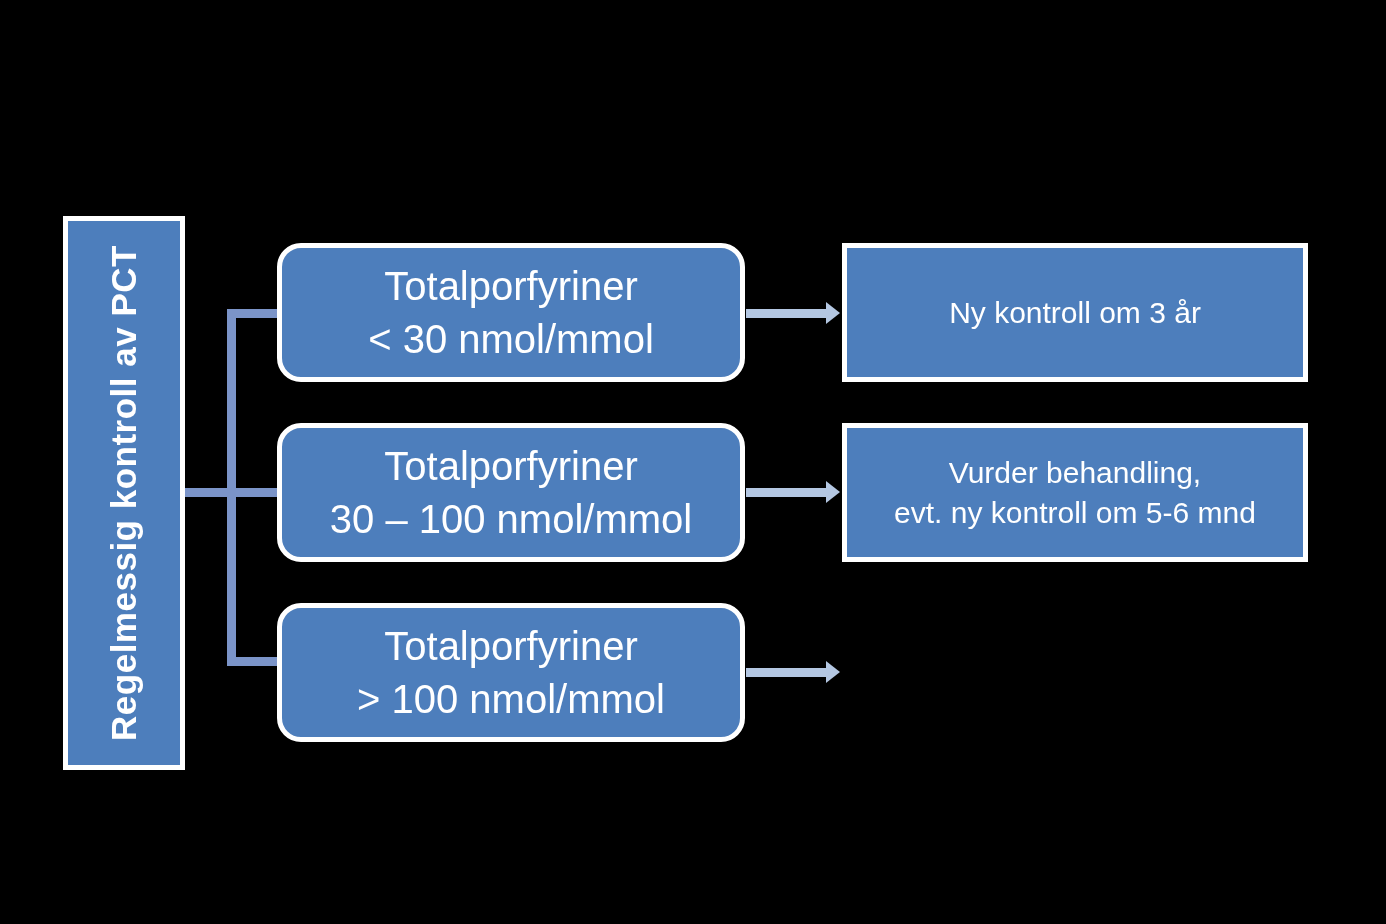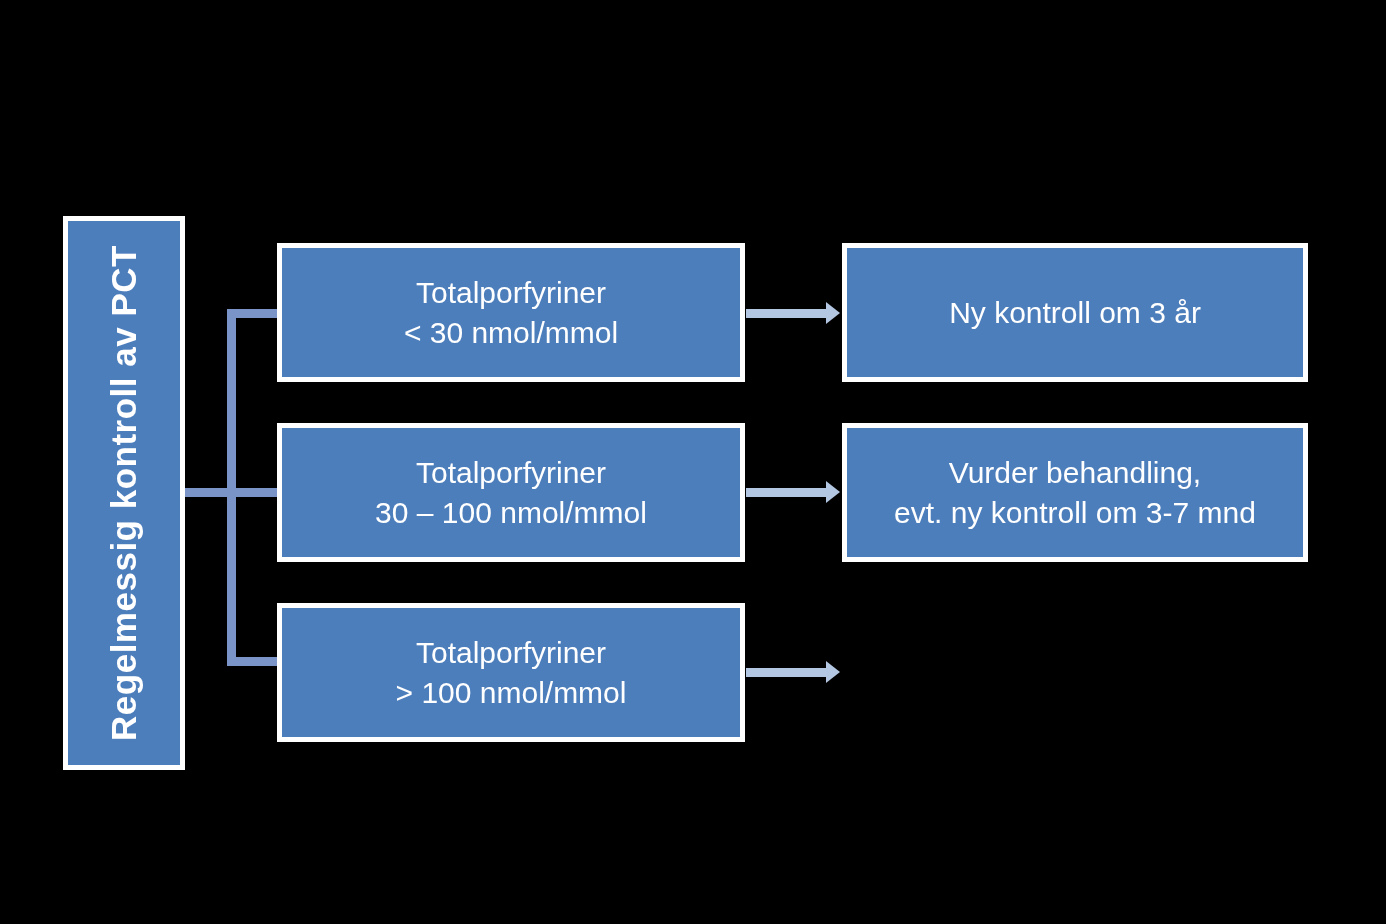--- a/index.html
+++ b/index.html
@@ -33,23 +33,24 @@
     transform: rotate(-90deg);
     white-space: nowrap;
     font-size: 35px;
     font-weight: bold;
     letter-spacing: 0.5px;
   }
 
   .cond-node {
     left: 277px;
     width: 468px; height: 139px;
-    font-size: 30px;
+    font-size: 40px;
     line-height: 1.32;
     white-space: pre-line;
+    border-radius: 24px;
   }
   .out-node {
     left: 842px;
     width: 466px; height: 139px;
     font-size: 30px;
     line-height: 1.32;
     white-space: pre-line;
   }
   .row-1 { top: 243px; }
   .row-2 { top: 423px; }
@@ -112,21 +113,21 @@
   <div class="node cond-node row-2">
     <span>Totalporfyriner
 30 – 100 nmol/mmol</span>
   </div>
   <div class="arrow arrow-2">
     <div class="shaft"></div>
     <div class="head"></div>
   </div>
   <div class="node out-node row-2">
     <span>Vurder behandling,
-evt. ny kontroll om 3-7 mnd</span>
+evt. ny kontroll om 5-6 mnd</span>
   </div>
 
   <div class="node cond-node row-3">
     <span>Totalporfyriner
 &gt; 100 nmol/mmol</span>
   </div>
   <div class="arrow arrow-3">
     <div class="shaft"></div>
     <div class="head"></div>
   </div>

